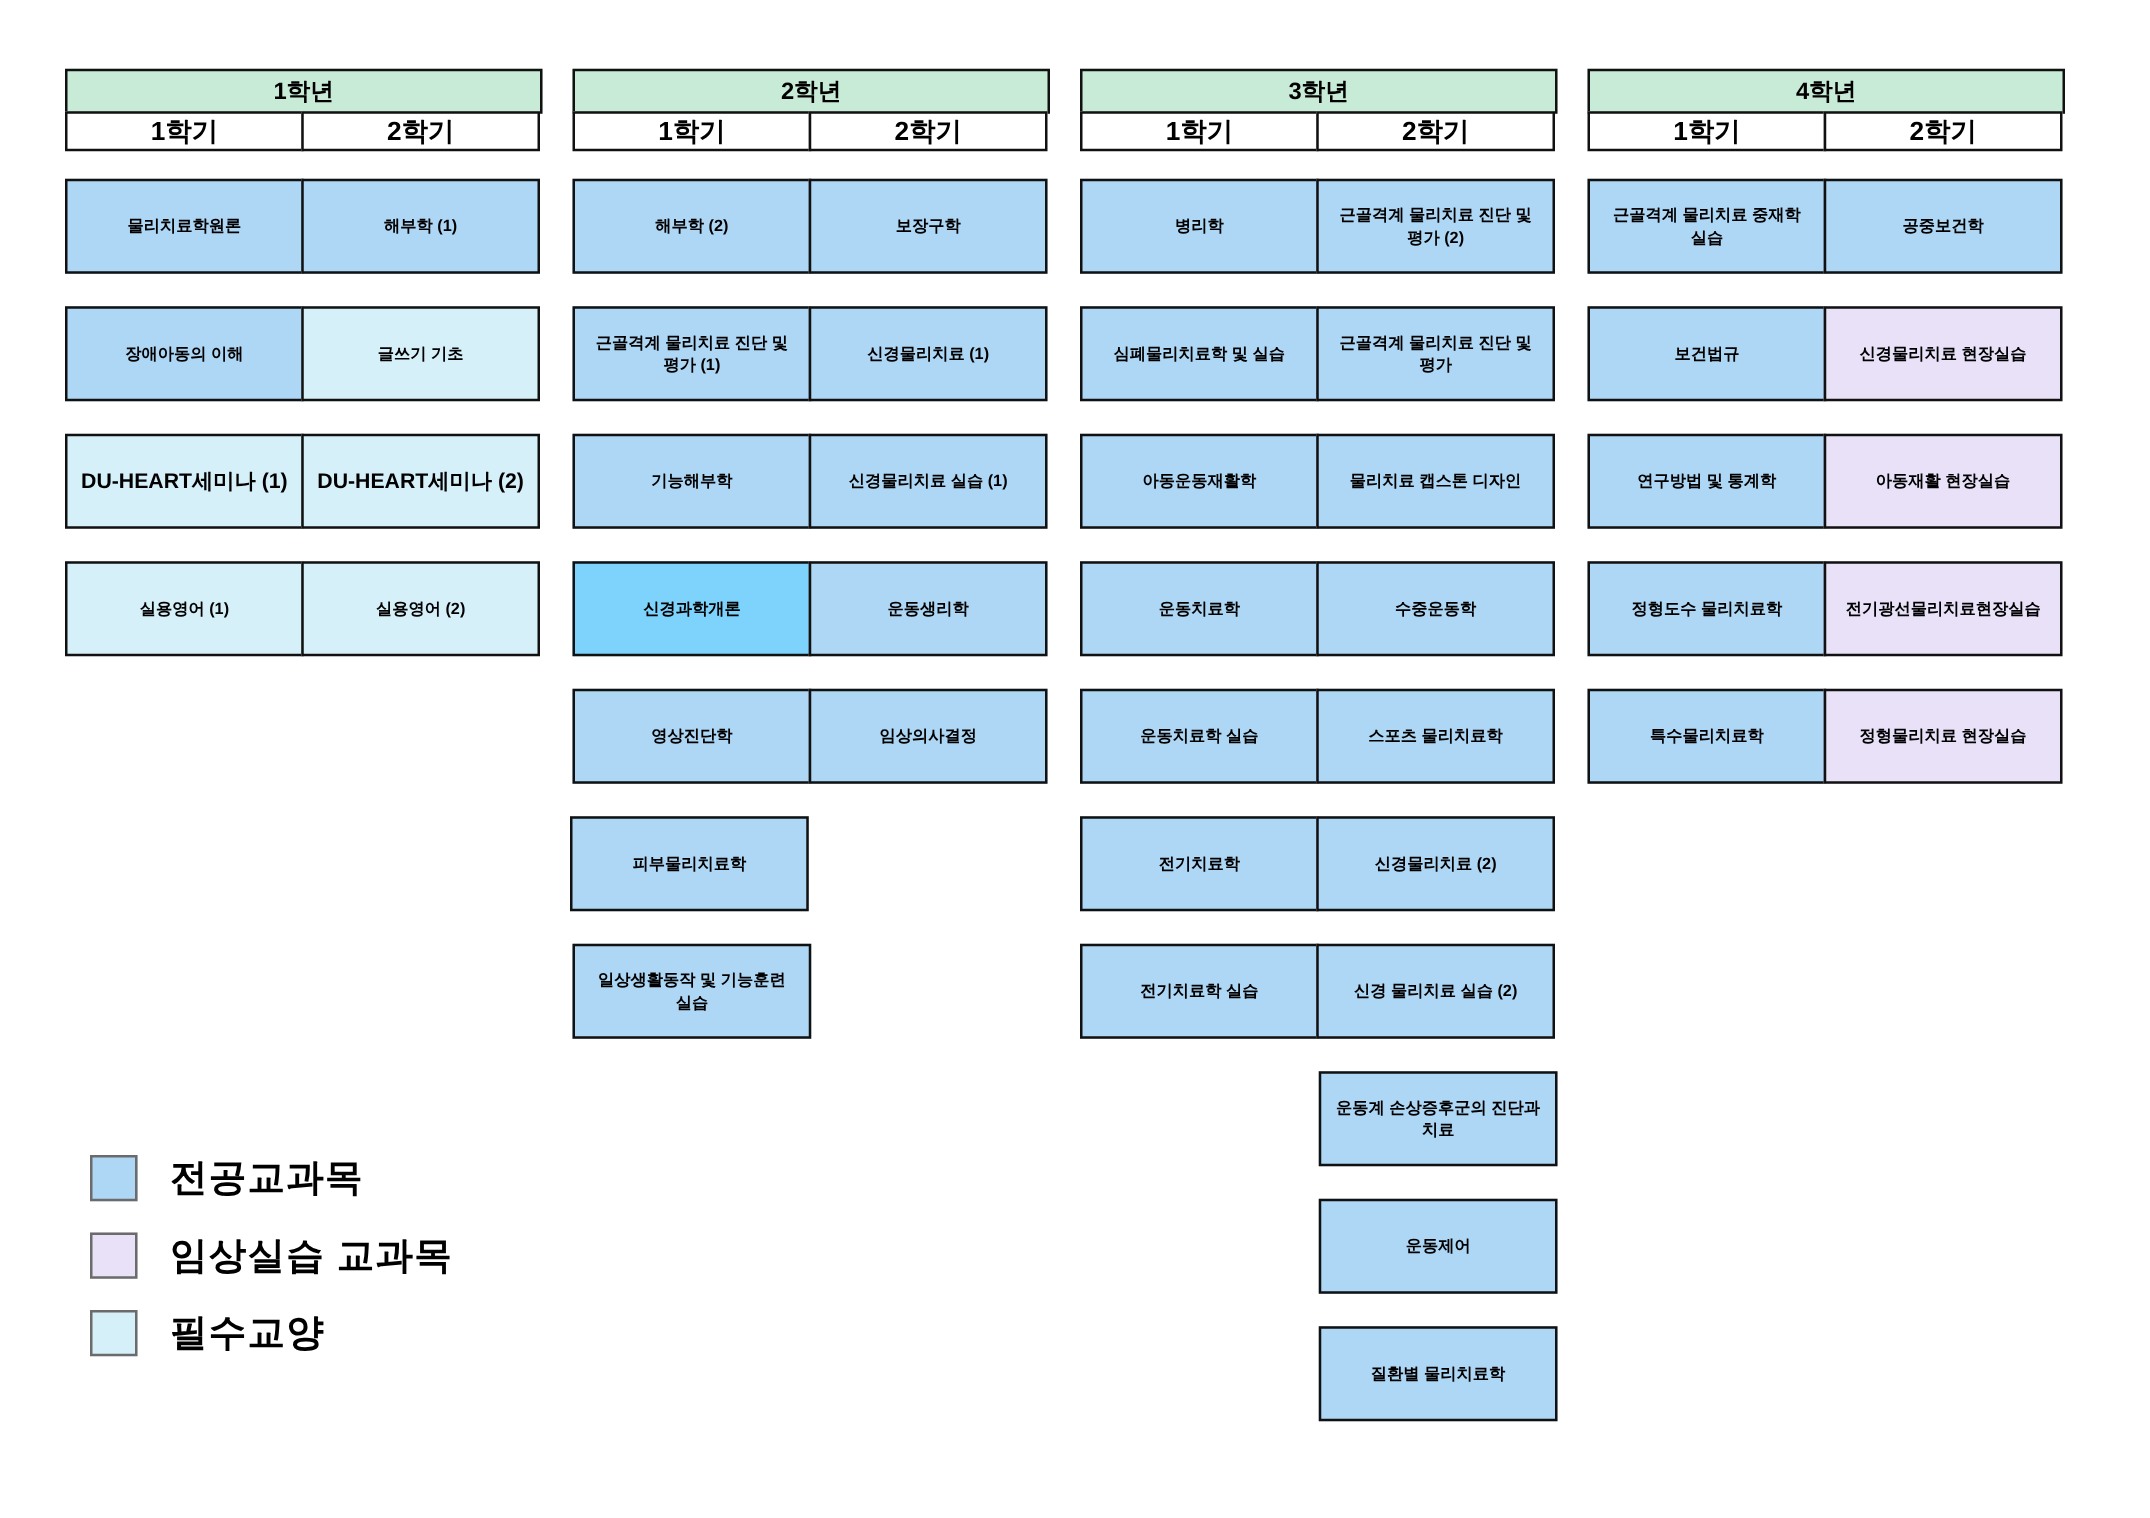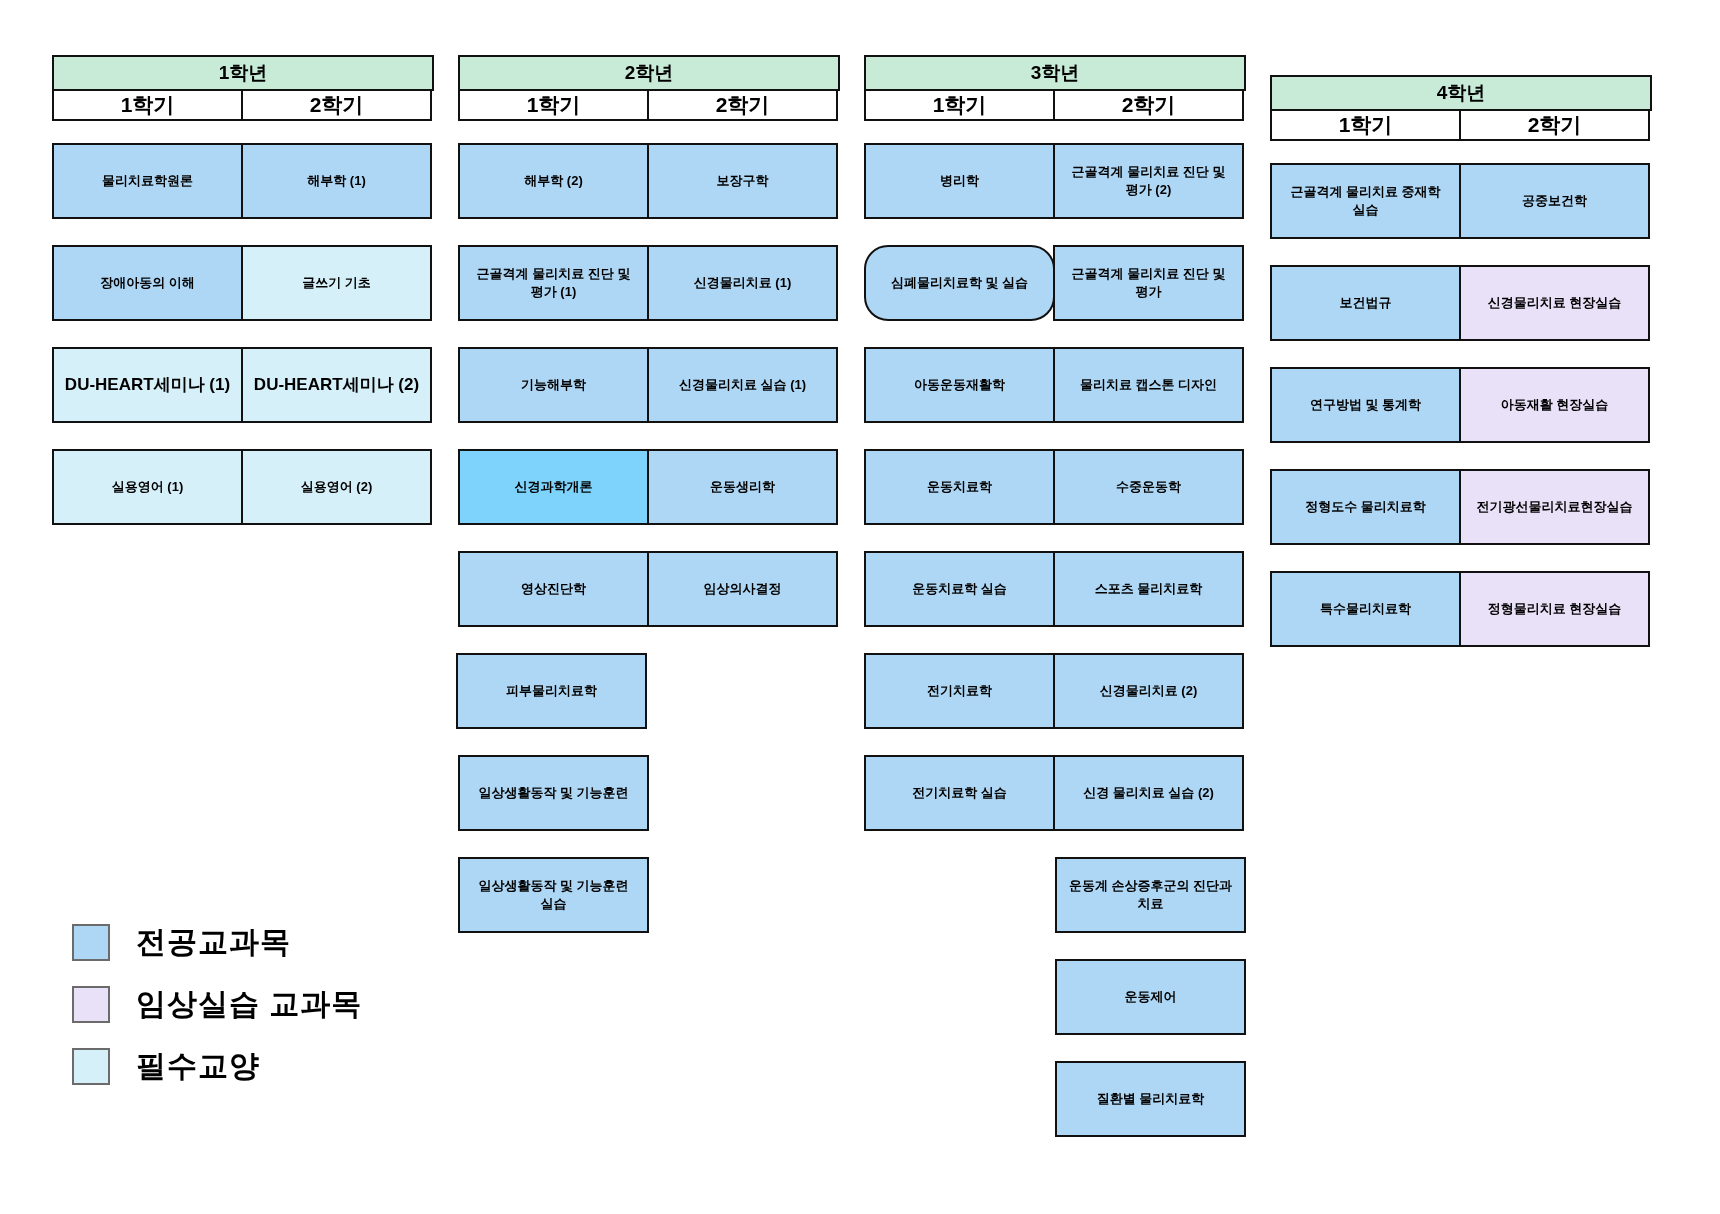--- a/index.html
+++ b/index.html
@@ -105,40 +105,36 @@
           <div class="course-cell filled second-joined" style="background: rgb(174, 215, 245);">운동생리학</div>
         </div>
         <div class="course-row">
           <div class="course-cell filled" style="background: rgb(174, 215, 245);">영상진단학</div>
           <div class="course-cell filled second-joined" style="background: rgb(174, 215, 245);">임상의사결정</div>
         </div>
         <div class="course-row">
           <div class="course-cell filled second-joined" style="background: rgb(174, 215, 245);">피부물리치료학</div>
         </div>
         <div class="course-row">
-          <div class="course-cell filled" style="background: rgb(174, 215, 245);">일상생활동작 및 기능훈련</div>
-          <div class="course-cell empty"></div>
-        </div>
-        <div class="course-row">
           <div class="course-cell filled" style="background: rgb(174, 215, 245);">일상생활동작 및 기능훈련 실습</div>
           <div class="course-cell empty"></div>
         </div>
       </div>
       <div class="year-col">
         <div class="year-header" style="background: rgb(200, 235, 216);">3학년</div>
         <div class="sem-row">
           <div class="sem-cell">1학기</div>
           <div class="sem-cell">2학기</div>
         </div>
         <div class="course-row first">
           <div class="course-cell filled" style="background: rgb(174, 215, 245);">병리학</div>
           <div class="course-cell filled second-joined" style="background: rgb(174, 215, 245);">근골격계 물리치료 진단 및 평가 (2)</div>
         </div>
         <div class="course-row">
-          <div class="course-cell filled" style="background: rgb(174, 215, 245); border-radius: 24px;">심폐물리치료학 및 실습</div>
+          <div class="course-cell filled" style="background: rgb(174, 215, 245);">심폐물리치료학 및 실습</div>
           <div class="course-cell filled second-joined" style="background: rgb(174, 215, 245);">근골격계 물리치료 진단 및 평가</div>
         </div>
         <div class="course-row">
           <div class="course-cell filled" style="background: rgb(174, 215, 245);">아동운동재활학</div>
           <div class="course-cell filled second-joined" style="background: rgb(174, 215, 245);">물리치료 캡스톤 디자인</div>
         </div>
         <div class="course-row">
           <div class="course-cell filled" style="background: rgb(174, 215, 245);">운동치료학</div>
           <div class="course-cell filled second-joined" style="background: rgb(174, 215, 245);">수중운동학</div>
         </div>
@@ -161,21 +157,21 @@
         <div class="course-row">
           <div class="course-cell empty"></div>
           <div class="course-cell filled" style="background: rgb(174, 215, 245);">운동제어</div>
         </div>
         <div class="course-row">
           <div class="course-cell empty"></div>
           <div class="course-cell filled" style="background: rgb(174, 215, 245);">질환별 물리치료학</div>
         </div>
       </div>
       <div class="year-col">
-        <div class="year-header" style="background: rgb(200, 235, 216); margin-top: 20px;">4학년</div>
+        <div class="year-header" style="background: rgb(200, 235, 216);">4학년</div>
         <div class="sem-row">
           <div class="sem-cell">1학기</div>
           <div class="sem-cell">2학기</div>
         </div>
         <div class="course-row first">
           <div class="course-cell filled" style="background: rgb(174, 215, 245);">근골격계 물리치료 중재학 실습</div>
           <div class="course-cell filled second-joined" style="background: rgb(174, 215, 245);">공중보건학</div>
         </div>
         <div class="course-row">
           <div class="course-cell filled" style="background: rgb(174, 215, 245);">보건법규</div>

